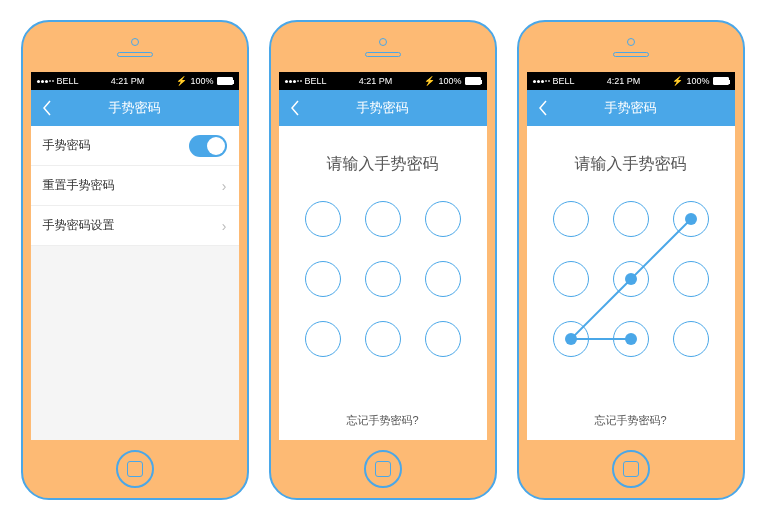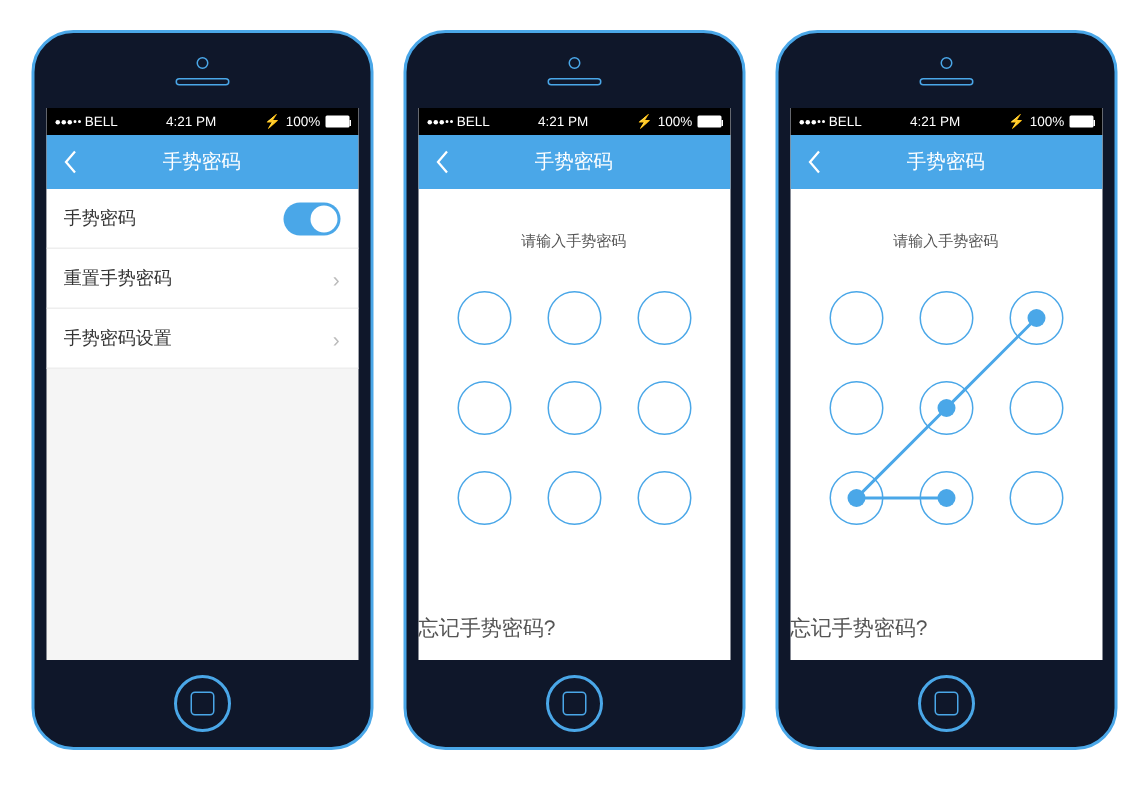--- a/index.html
+++ b/index.html
@@ -12,21 +12,21 @@
       display: flex;
       gap: 20px;
       justify-content: center;
     }
     .phone {
       width: 228px;
       height: 480px;
       border: 2px solid #4aa7e8;
       border-radius: 28px;
       position: relative;
-      background: #0f172a;
+      background: #fdba74;
       overflow: hidden;
     }
     .phone-top {
       height: 50px;
       position: relative;
       display: flex;
       flex-direction: column;
       align-items: center;
       justify-content: center;
       gap: 6px;
@@ -128,21 +128,21 @@
       height: 18px;
       background: #fff;
       border-radius: 50%;
     }
     .chevron {
       color: #bbb;
       font-size: 14px;
     }
     .prompt {
       text-align: center;
-      font-size: 10px;
+      font-size: 16px;
       color: #555;
       margin-top: 28px;
     }
     .pattern-grid {
       position: relative;
       width: 160px;
       height: 160px;
       margin: 24px auto 0;
     }
     .pdot {
@@ -165,21 +165,22 @@
     .pline {
       position: absolute;
       height: 2px;
       background: #4aa7e8;
       transform-origin: left center;
     }
     .forgot {
       position: absolute;
       bottom: 12px;
       left: 0; right: 0;
-      font-size: 14px;
+      text-align: center;
+      font-size: 11px;
       color: #555;
     }
     .home-btn {
       position: absolute;
       bottom: 10px;
       left: 50%;
       transform: translateX(-50%);
       width: 38px;
       height: 38px;
       border: 2px solid #4aa7e8;

